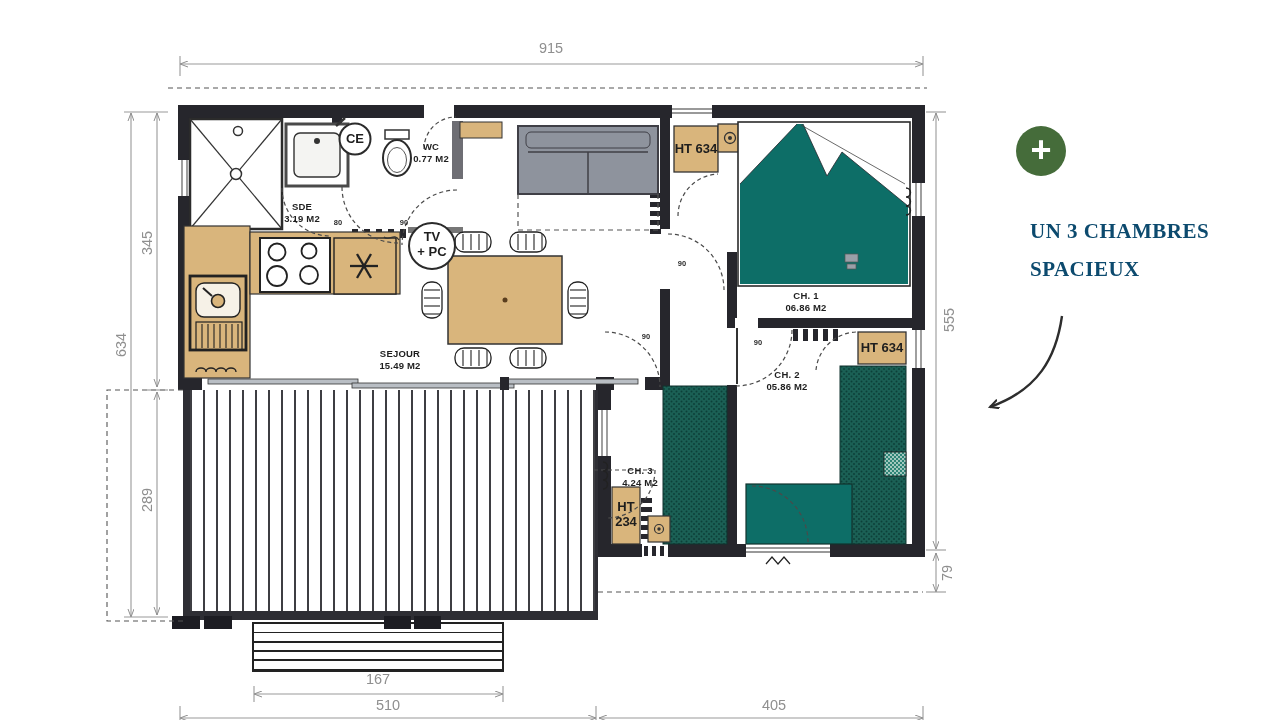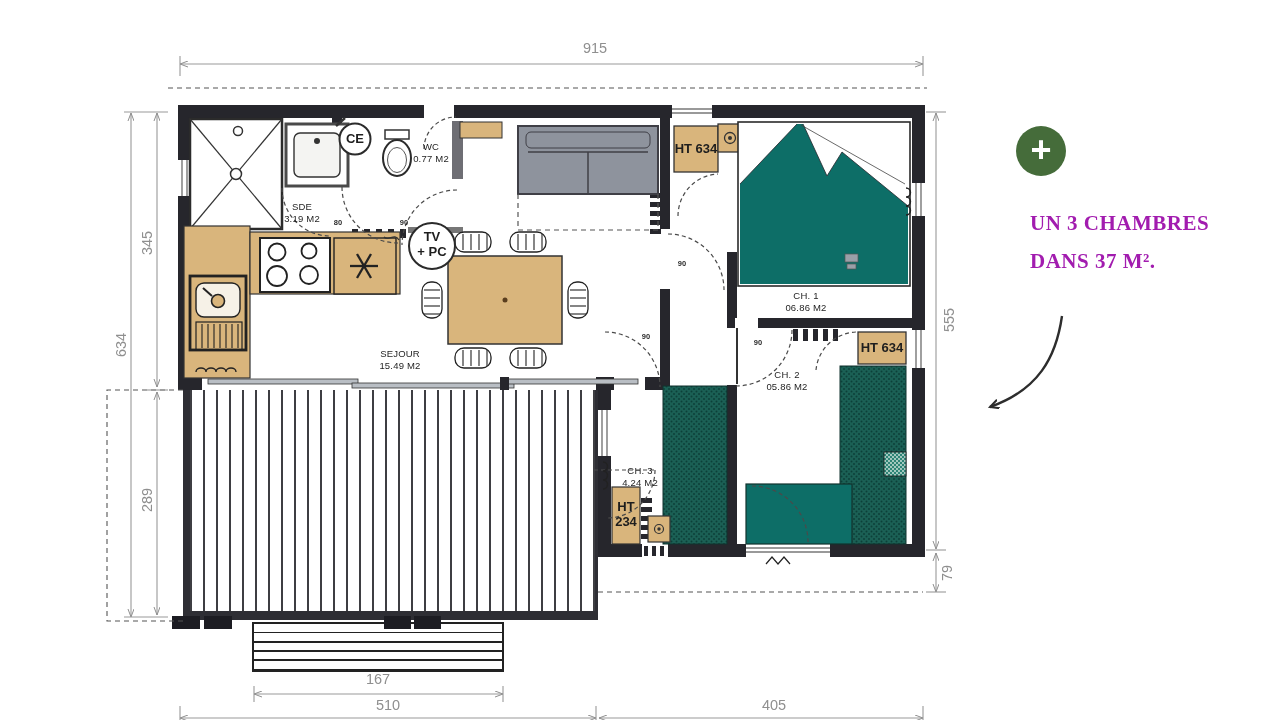--- a/index.html
+++ b/index.html
@@ -10,31 +10,31 @@
   .deck{position:absolute;left:183px;top:390px;width:415px;height:230px;box-sizing:border-box;
         border-left:7px solid #2e2e34;border-bottom:9px solid #2e2e34;border-right:3px solid #2e2e34;
         background:repeating-linear-gradient(90deg,#3e3e42 0 1.8px,transparent 1.8px 13px);}
   .steps{position:absolute;left:252px;top:622px;width:252px;height:50px;box-sizing:border-box;
          border:2.5px solid #222;
          background:repeating-linear-gradient(180deg,transparent 0 7.5px,#222 7.5px 9.3px);}
   
   .dim{position:absolute;transform:translate(-50%,-50%);font-size:14.5px;color:#8f8f8f;white-space:nowrap;}
   .dim.rot{transform:translate(-50%,-50%) rotate(-90deg);}
   .roomlbl{position:absolute;transform:translate(-50%,-50%);text-align:center;color:#1e1e1e;
-           font-size:9.5px;font-weight:normal;line-height:1.25;letter-spacing:.2px;white-space:nowrap;}
+           font-size:9.5px;font-weight:bold;line-height:1.25;letter-spacing:.2px;white-space:nowrap;}
   .roomlbl span{display:block;}
   .fix{position:absolute;transform:translate(-50%,-50%);text-align:center;color:#1e1e1e;
        font-size:13px;font-weight:bold;line-height:1.15;white-space:nowrap;}
   .fix.small{font-size:13px;}
   .dw{position:absolute;transform:translate(-50%,-50%);font-size:7.5px;font-weight:bold;color:#2b2b2b;}
   
   .plus-badge{position:absolute;left:1016px;top:126px;width:50px;height:50px;border-radius:50%;
               background:#456c3a;display:flex;align-items:center;justify-content:center;}
   .plus-badge span{color:#fff;font-size:36px;font-weight:bold;line-height:1;margin-top:-3px;}
-  .ann-text{position:absolute;left:1030px;top:204px;width:240px;color:#a21caf;
+  .ann-text{position:absolute;left:1030px;top:212px;width:240px;color:#0c4a6e;
             font-family:"Liberation Serif",serif;font-weight:bold;font-size:21px;
             line-height:38px;letter-spacing:.5px;}
   .ann-text div{white-space:nowrap;}
 </style>
 </head>
 <body>
 
 <div class="canvas">
 
   <div class="deck"></div>
@@ -318,21 +318,21 @@
       <line x1="180" y1="706" x2="180" y2="724"></line>
         <line x1="596" y1="706" x2="596" y2="724"></line>
         <line x1="923" y1="706" x2="923" y2="724"></line>
       <line x1="254" y1="686" x2="254" y2="702"></line>
         <line x1="503" y1="686" x2="503" y2="702"></line>
     </g>
 
     <path d="M1062,316 C1056,358 1038,390 990,407" fill="none" stroke="#2d2d2d" stroke-width="2.4" marker-end="url(#arrB)"></path>
   </svg>
 
-  <div class="dim" style="left:551px;top:48px;margin-left:44px;">915</div>
+  <div class="dim" style="left:551px;top:48px;">915</div>
   <div class="dim rot" style="left:147px;top:243px;">345</div>
   <div class="dim rot" style="left:121px;top:345px;">634</div>
   <div class="dim rot" style="left:147px;top:500px;">289</div>
   <div class="dim rot" style="left:949px;top:320px;">555</div>
   <div class="dim rot" style="left:947px;top:573px;">79</div>
   <div class="dim" style="left:378px;top:679px;">167</div>
   <div class="dim" style="left:388px;top:705px;">510</div>
   <div class="dim" style="left:774px;top:705px;">405</div>
 
   <div class="roomlbl" style="left:302px;top:213px;">
@@ -376,16 +376,16 @@
   <div class="dw" style="left:404px;top:222px;">90</div>
   <div class="dw" style="left:682px;top:263px;">90</div>
   <div class="dw" style="left:646px;top:336px;">90</div>
   <div class="dw" style="left:758px;top:342px;">90</div>
 
   <div class="plus-badge">
     <span>+</span>
   </div>
   <div class="ann-text">
     <div>UN 3 CHAMBRES</div>
-    <div>DANS 37 M².</div>
+    <div>SPACIEUX</div>
   </div>
 
 </div>
 
 </body></html>

